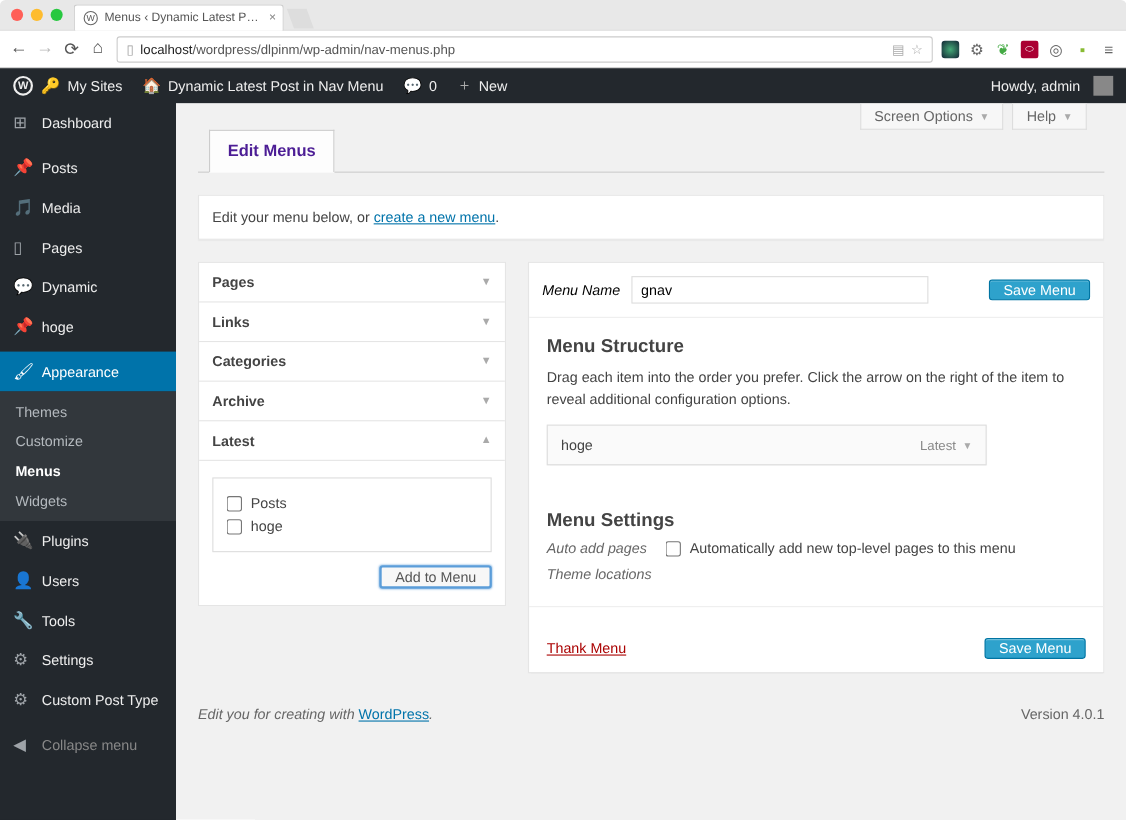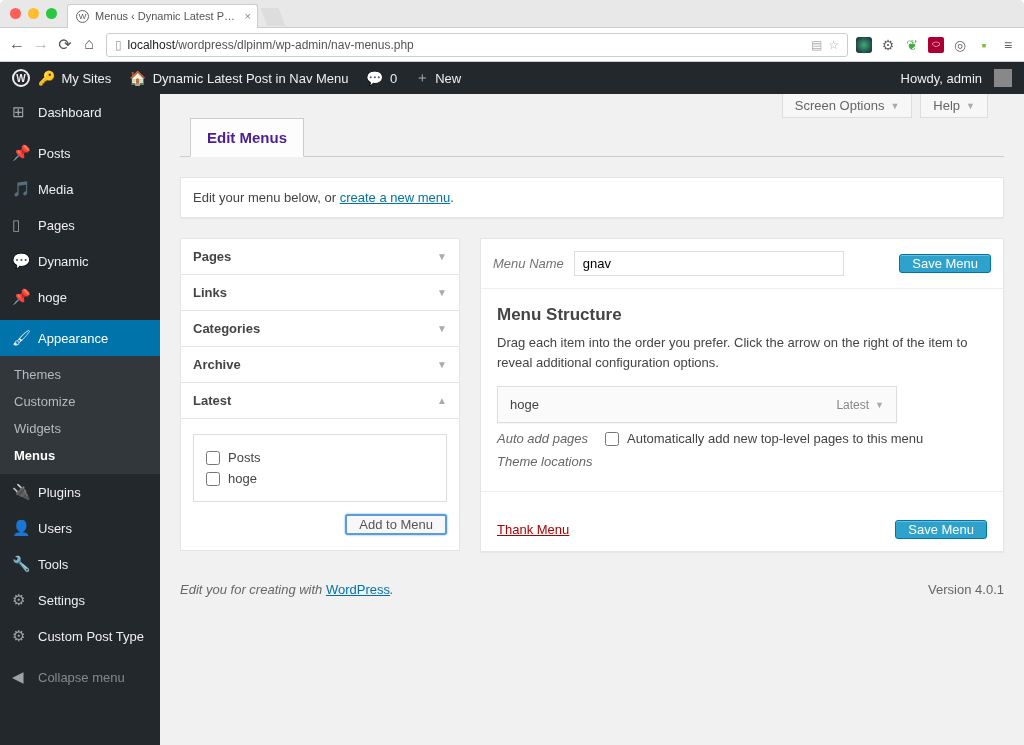--- a/index.html
+++ b/index.html
@@ -54,21 +54,21 @@
 .acc-body{padding:15px 12px;border-top:1px solid #e5e5e5;}
 .checklist{border:1px solid #ddd;padding:12px;}
 .check-item{display:flex;align-items:center;gap:8px;padding:3px 0;font-size:13px;}
 .check-item input{width:14px;height:14px;}
 .add-btn-row{text-align:right;margin-top:12px;}
 .btn{display:inline-block;padding:1px 12px;font-size:13px;border:1px solid #ccc;background:#f7f7f7;color:#555;cursor:pointer;border-radius:3px;}
 .btn.focus{border:2px solid #5b9dd9;box-shadow:0 0 2px #5b9dd9;}
 .btn-primary{background:#2ea2cc;border-color:#0074a2;color:#fff;font-weight:500;box-shadow:inset 0 1px 0 rgba(255,255,255,.3);}
 .menu-box{background:#fff;border:1px solid #e5e5e5;box-shadow:0 1px 1px rgba(0,0,0,.04);}
 .menu-head{padding:12px;display:flex;align-items:center;gap:10px;}
-.menu-head label{font-style:italic;color:#737373;}
+.menu-head label{font-style:italic;color:#000000;}
 .menu-head input{flex:0 0 270px;padding:4px 8px;font-size:13px;border:1px solid #ddd;}
 .menu-head .spacer{flex:1;}
 .menu-body{padding:0 16px 16px 16px;border-top:1px solid #eee;}
 .menu-body h3{font-size:17px;font-weight:600;margin:16px 0 8px;}
 .menu-body p{font-size:13px;color:#444;line-height:1.5;}
 .menu-item-bar{border:1px solid #ddd;background:#fafafa;padding:10px 12px;display:flex;align-items:center;margin-top:14px;width:400px;box-shadow:0 1px 1px rgba(0,0,0,.04);}
 .menu-item-bar .mtype{color:#888;font-size:12px;margin-left:auto;display:flex;align-items:center;gap:6px;}
 .settings-row{display:flex;gap:8px;align-items:center;margin:8px 0;font-size:13px;}
 .settings-row .k{font-style:italic;color:#666;width:100px;flex-shrink:0;}
 .settings-row input{width:14px;height:14px;}
@@ -176,22 +176,22 @@
         <span>hoge</span>
       </div>
     <div class="side-sep"></div>
     <div class="side-item current">
         <span class="si-icon">🖌</span>
         <span>Appearance</span>
       </div>
     <div class="submenu">
       <div class="sub-item">Themes</div>
       <div class="sub-item">Customize</div>
+      <div class="sub-item current">Menus</div>
       <div class="sub-item">Widgets</div>
-      <div class="sub-item current">Menus</div>
     </div>
     <div class="side-item">
         <span class="si-icon">🔌</span>
         <span>Plugins</span>
       </div>
     <div class="side-item">
         <span class="si-icon">👤</span>
         <span>Users</span>
       </div>
     <div class="side-item">
@@ -286,20 +286,21 @@
             <h3>Menu Structure</h3>
             <p>Drag each item into the order you prefer. Click the arrow on the right of the item to reveal additional configuration options.</p>
             <div class="menu-item-bar">
               <span>hoge</span>
               <span class="mtype">
                   <span>Latest</span>
                   <span style="color:#aaa;font-size:9px;">▼</span>
                 </span>
             </div>
 
+            <h3 style="margin-top:40px;">Menu Settings</h3>
             <div class="settings-row">
               <span class="k">Auto add pages</span>
               <input type="checkbox" style="">
               <span>Automatically add new top-level pages to this menu</span>
             </div>
             <div class="settings-row">
               <span class="k" style="line-height:1.3;">Theme locations</span>
             </div>
             <hr class="hr">
           </div>

